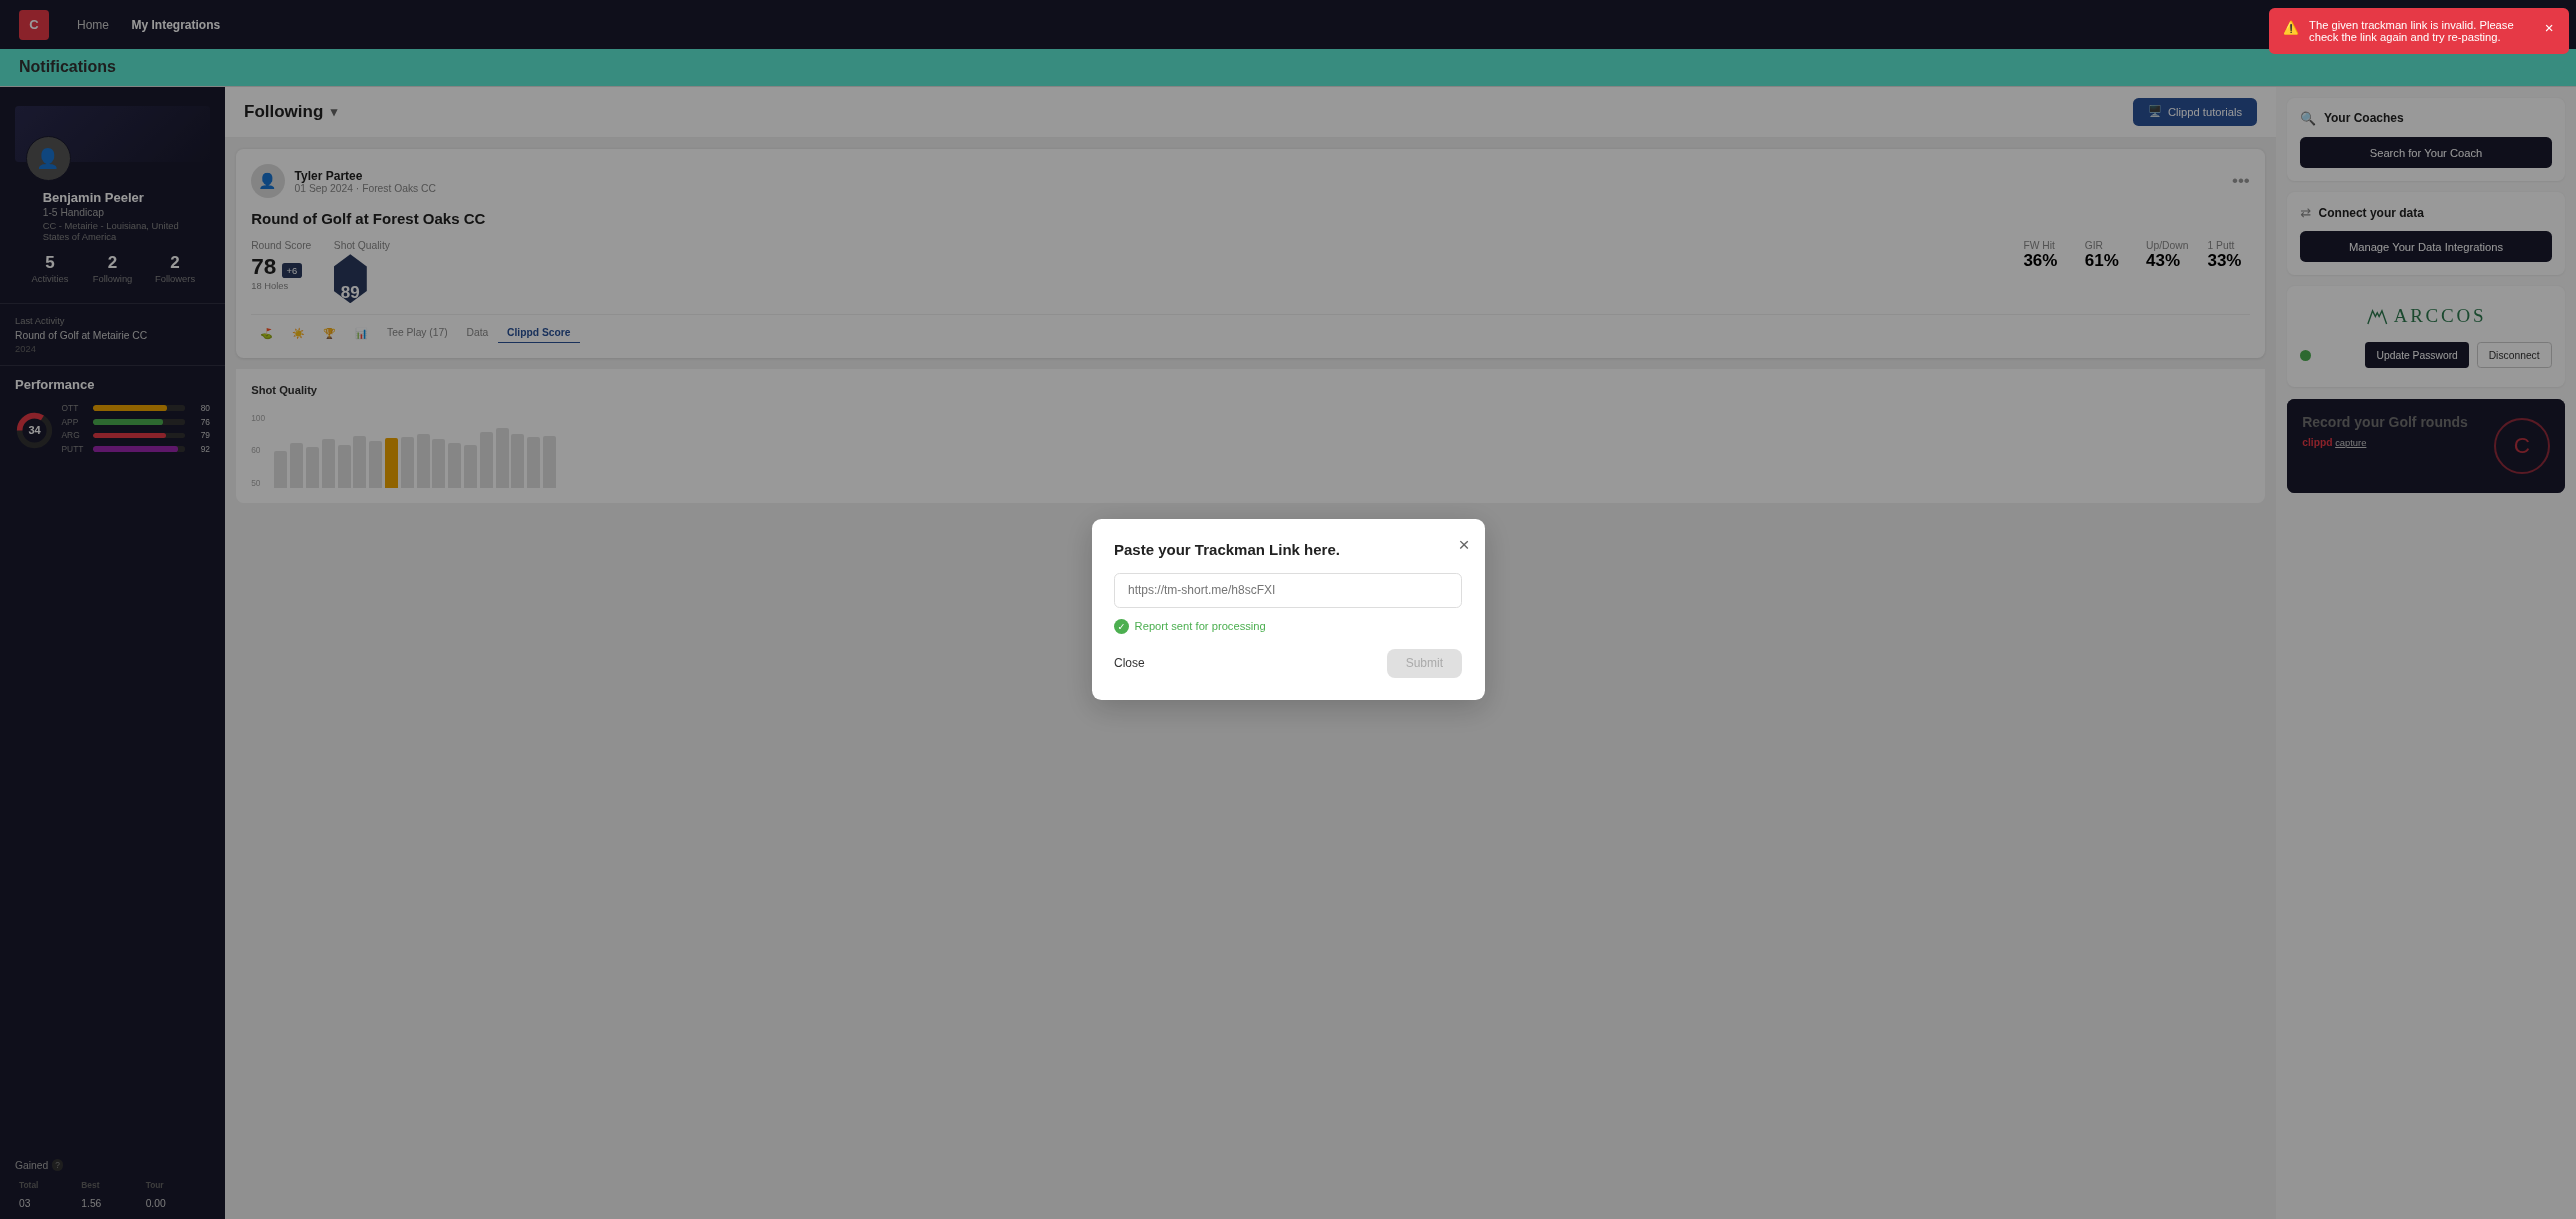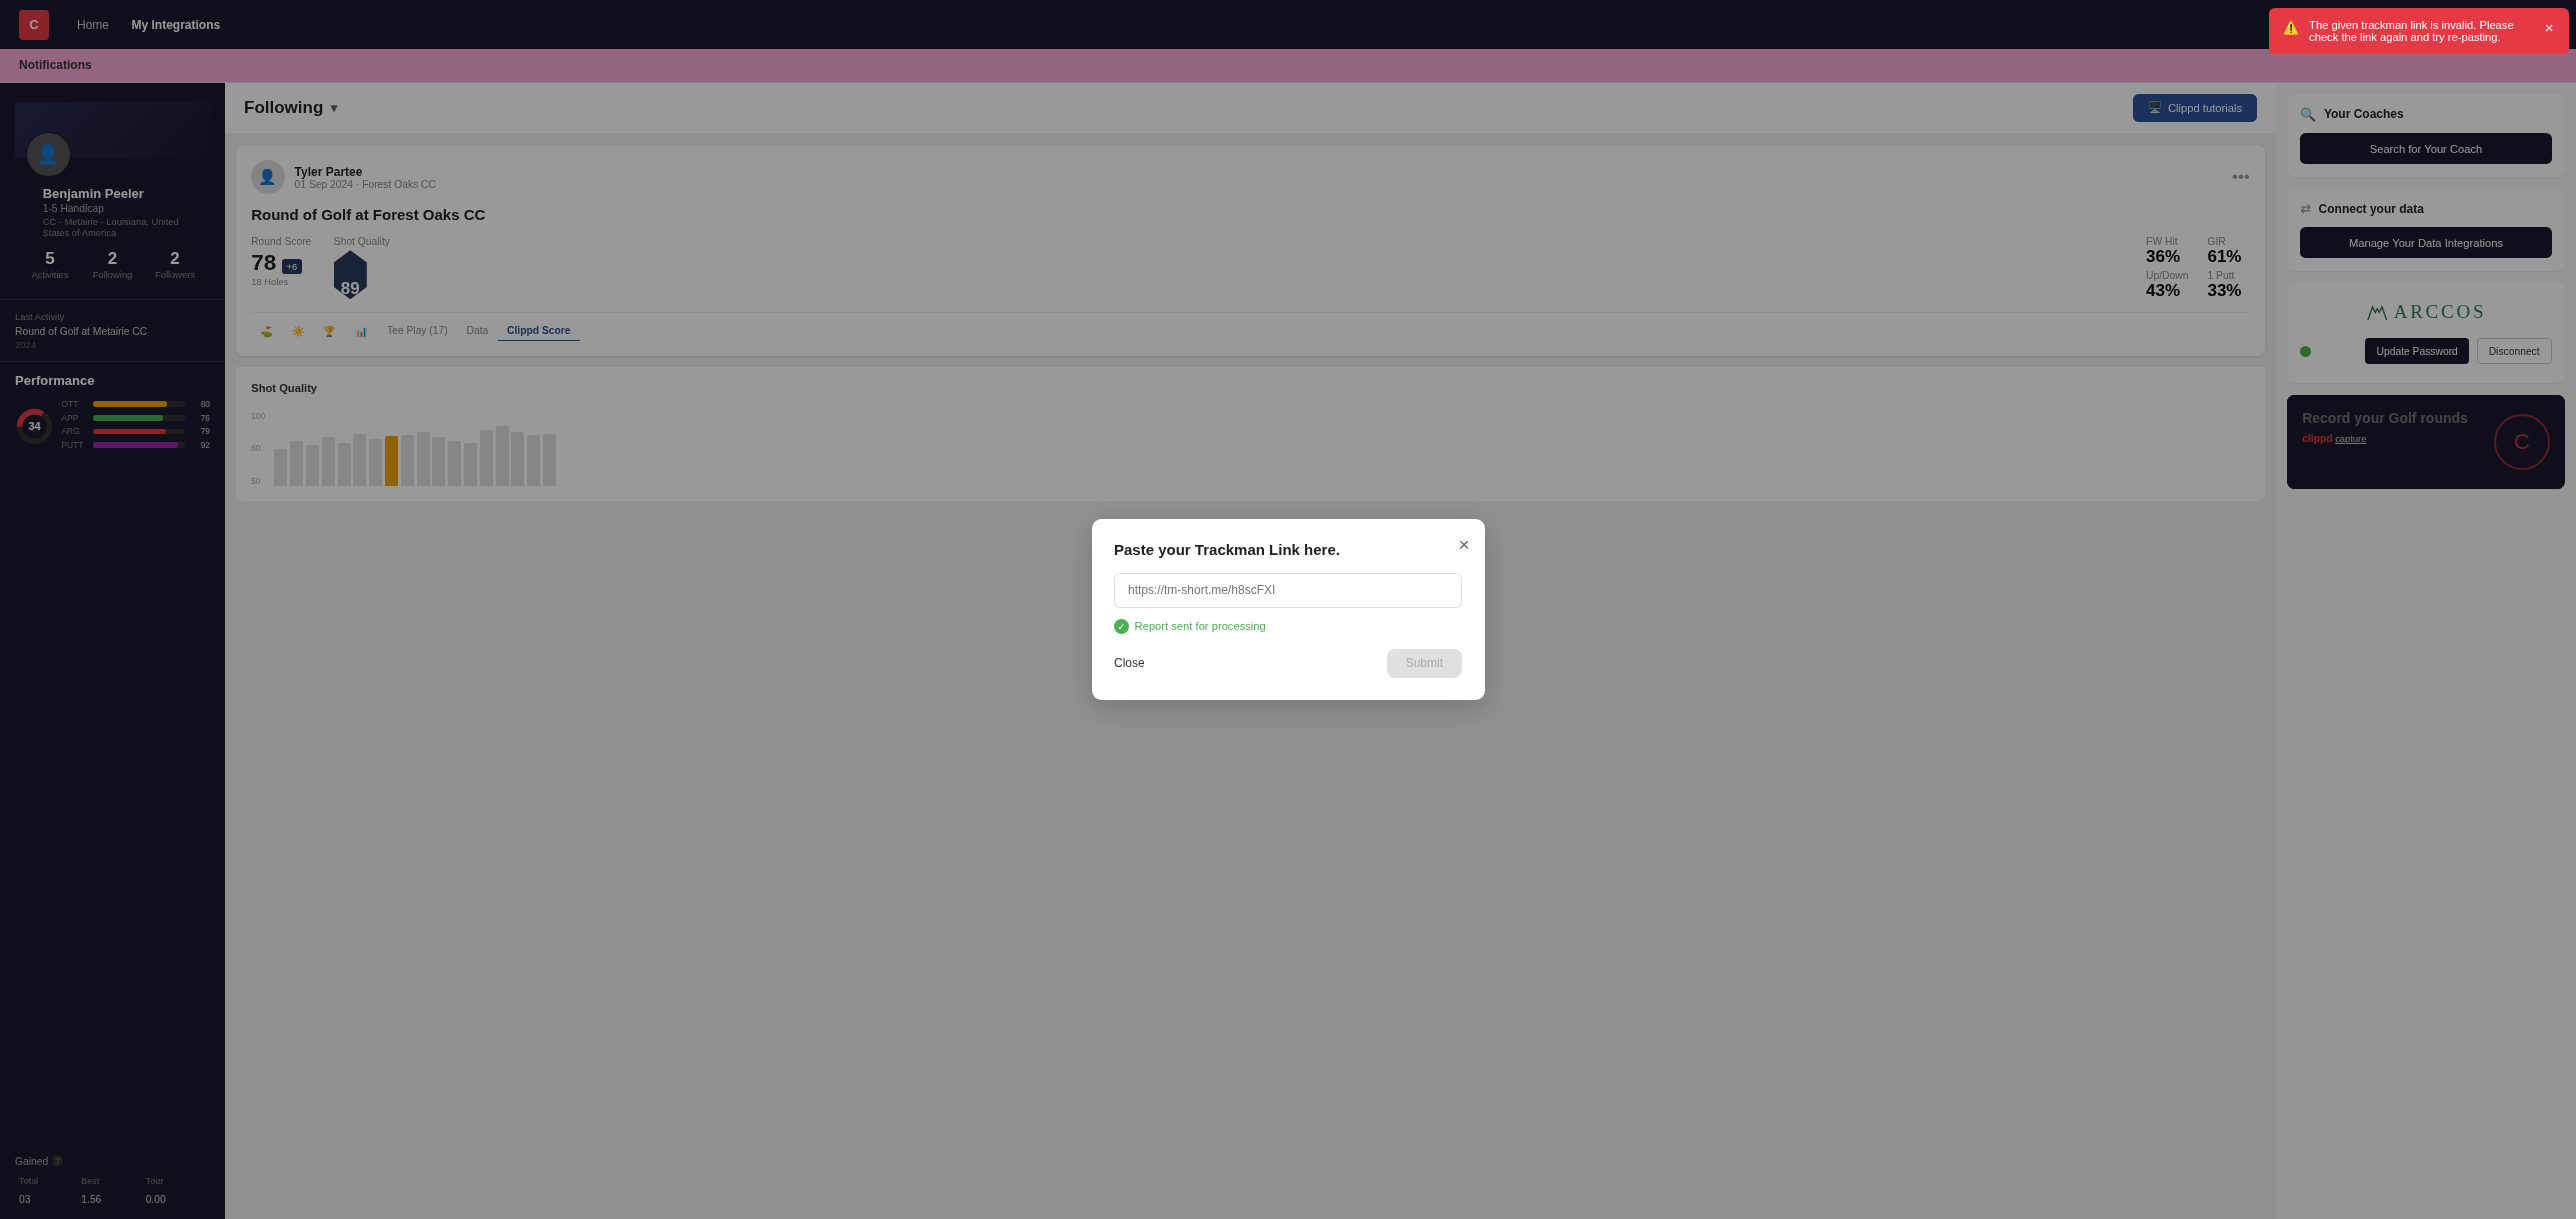--- a/index.html
+++ b/index.html
@@ -53,24 +53,24 @@
       padding: 11.2px 15px; border-radius: 5.6px;
       max-width: 300px; font-size: 11.2px;
       display: flex; align-items: flex-start; gap: 9.4px;
       z-index: 9999;
     }
     .error-toast .toast-icon { font-size: 13px; margin-top: 0.9px; flex-shrink: 0; }
     .error-toast .toast-close { margin-left: auto; cursor: pointer; font-size: 15px; flex-shrink: 0; }
 
     
     .notifications-bar {
-      background: #f9a8d4;
+      background: #5eead4;
       border-bottom: 0.9px solid #ddd;
       padding: 9.4px 19px;
-      font-size: 12px; font-weight: 600; color: #333;
+      font-size: 16px; font-weight: 600; color: #333;
     }
 
     
     .main-layout {
       display: flex;
       height: calc(100vh - 82px);
     }
 
     
     .left-sidebar {
@@ -506,21 +506,21 @@
           </div>
           <div class="feed-stat-sub">18 Holes</div>
         </div>
         <div class="feed-stat-block">
           <div class="feed-stat-label">Shot Quality</div>
           <div class="shot-quality-hex">
             <span>89</span>
           </div>
         </div>
         <div style="margin-left:auto;">
-          <div style="display:grid; grid-template-columns:1fr 1fr; gap:3.7px 19px;">
+          <div style="display:grid; grid-template-columns:1fr 1fr 1fr 1fr; gap:3.7px 19px;">
             <div>
               <div style="font-size:10.3px; color:#888;">FW Hit</div>
               <div style="font-size:17px; font-weight:700;">36%</div>
             </div>
             <div>
               <div style="font-size:10.3px; color:#888;">GIR</div>
               <div style="font-size:17px; font-weight:700;">61%</div>
             </div>
             <div>
               <div style="font-size:10.3px; color:#888;">Up/Down</div>

